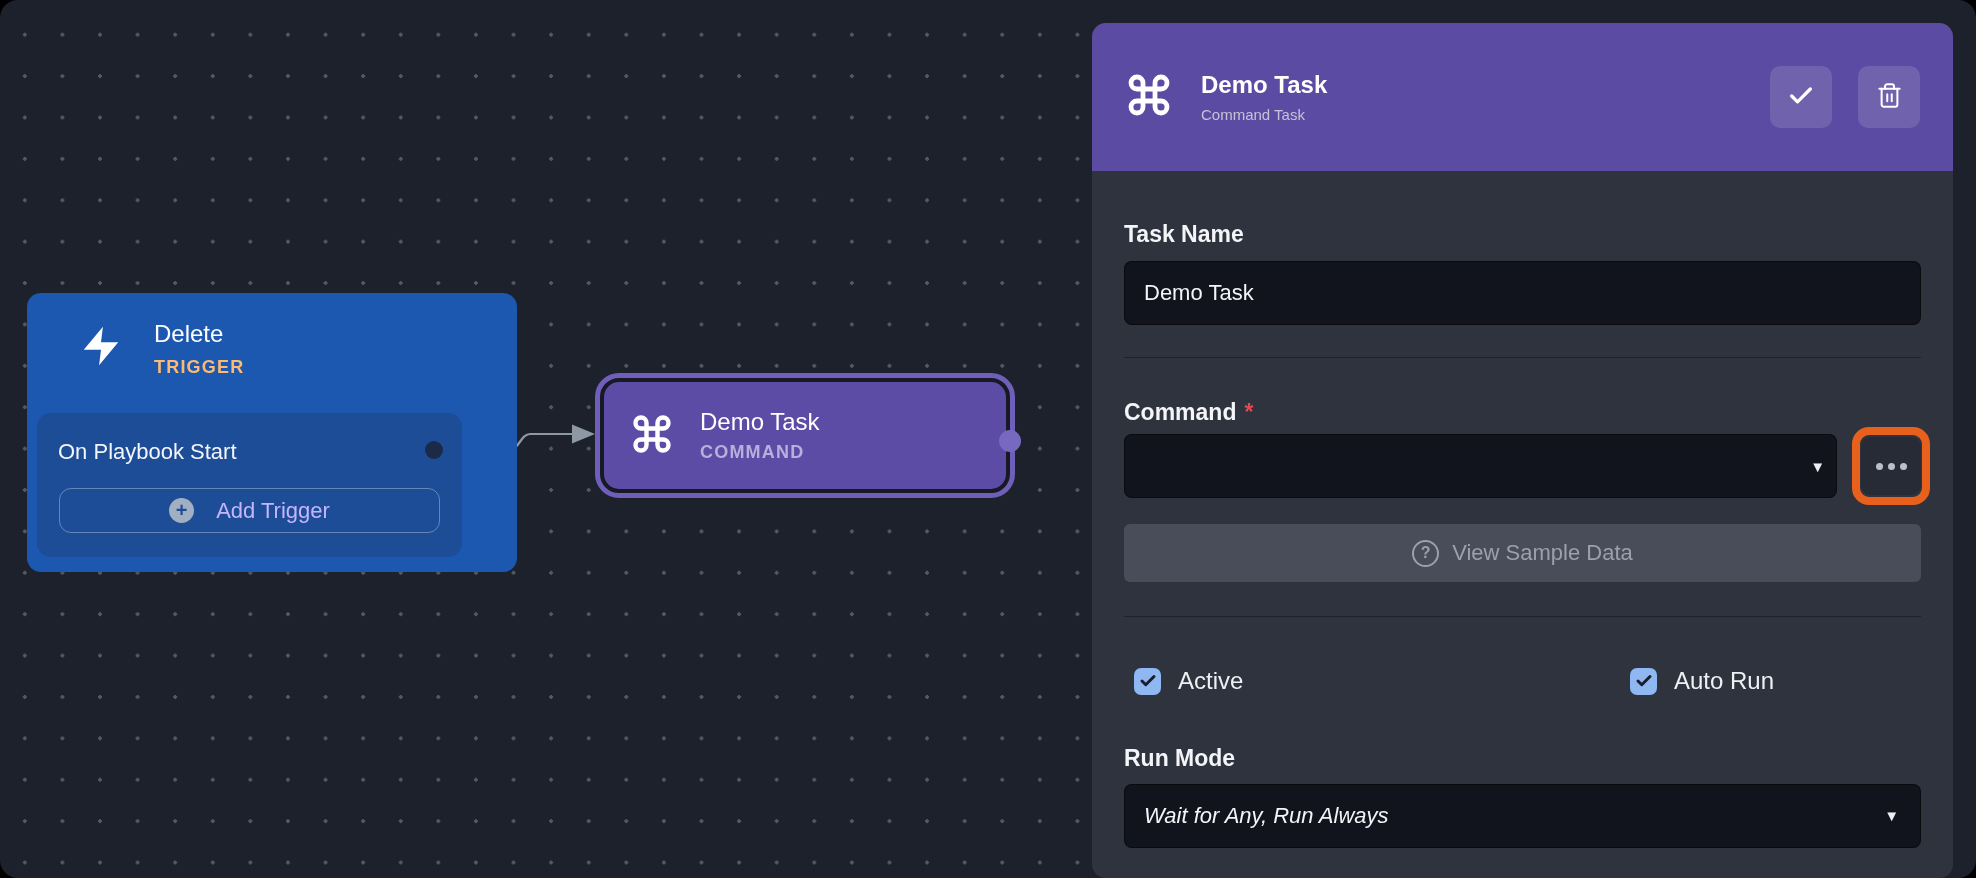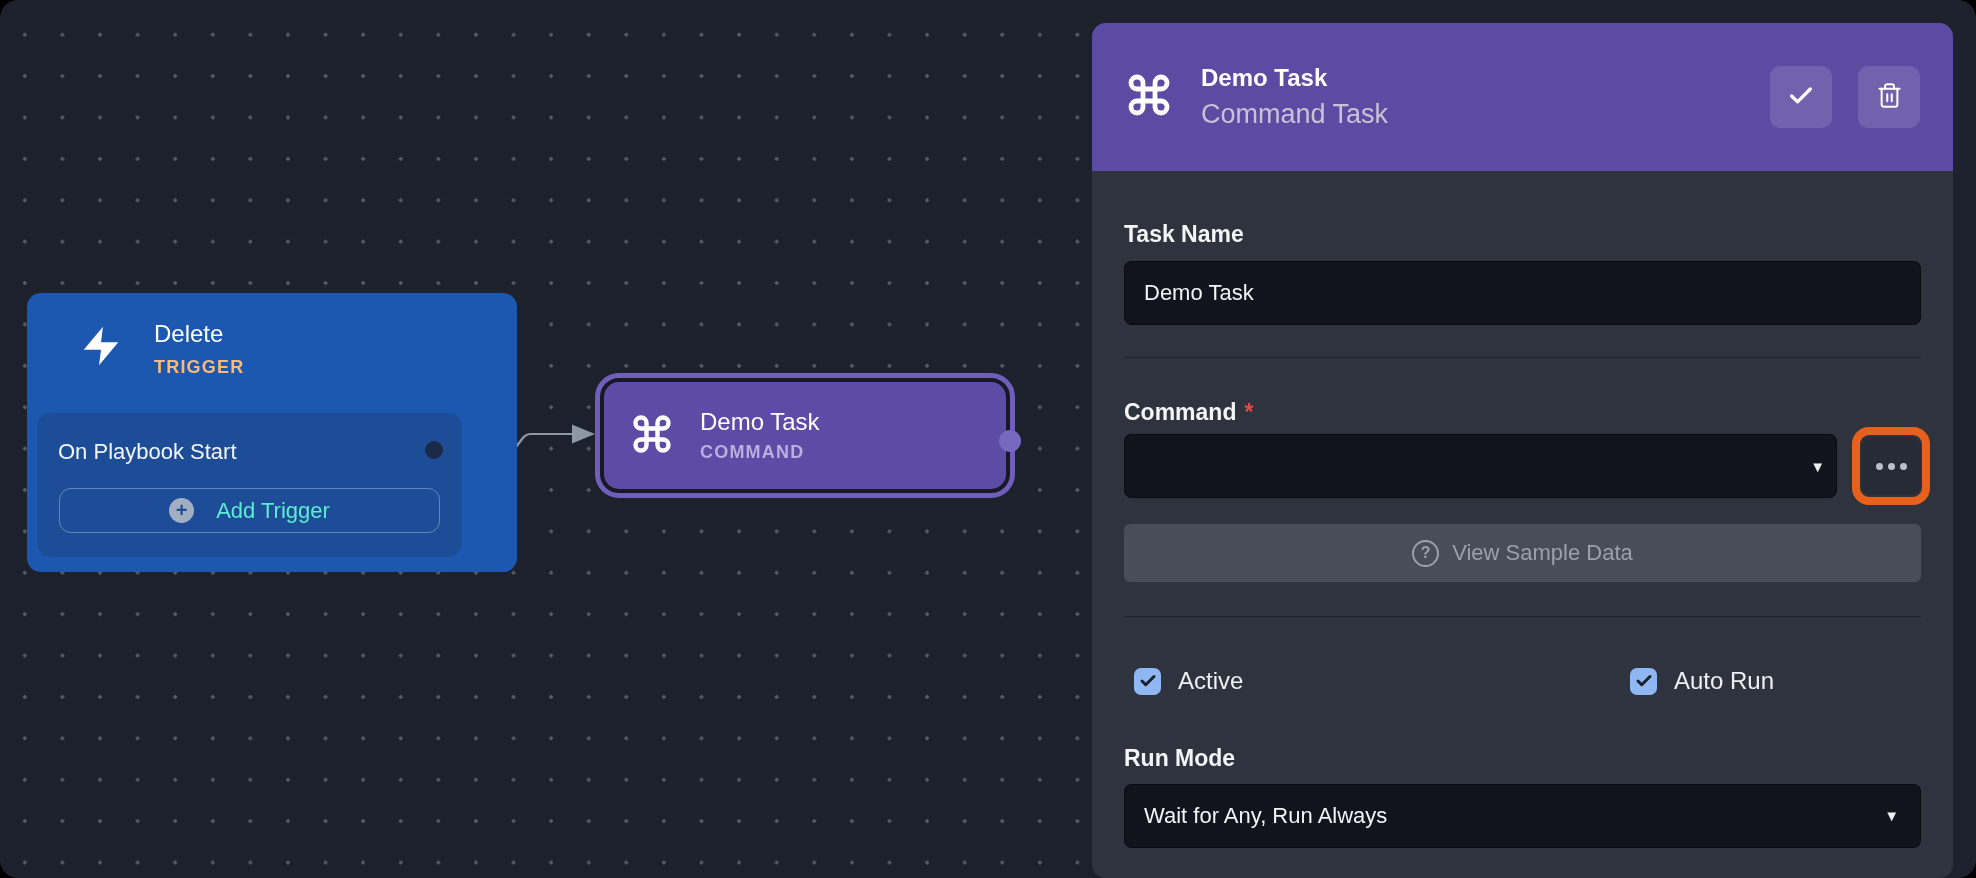--- a/index.html
+++ b/index.html
@@ -46,21 +46,21 @@
     background: transparent;
     display: flex; align-items: center; justify-content: center;
     cursor: pointer;
   }
   .plus-badge {
     width: 25px; height: 25px; border-radius: 50%;
     background: #a2aec2; color: #1d4e94;
     font-size: 20px; font-weight: 700; line-height: 24px; text-align: center;
     display: inline-block;
   }
-  .add-trigger-label { margin-left: 22px; color: #5eead4; font-size: 22px; }
+  .add-trigger-label { margin-left: 22px; color: #c4b5fd; font-size: 22px; }
 
   .task-node {
     position: absolute; left: 595px; top: 373px;
     width: 420px; height: 125px;
     border: 5px solid #6f5fbb; border-radius: 24px;
     background: #171a24; padding: 4px;
   }
   .task-node-inner {
     width: 100%; height: 100%;
     background: #5c4ca5; border-radius: 15px;
@@ -85,21 +85,21 @@
     background: #2f333d;
   }
   .panel-header {
     flex: 0 0 148px;
     background: #5c4ba2;
     display: flex; align-items: center;
     padding: 0 33px;
   }
   .panel-header-titles { margin-left: 28px; }
   .panel-title { color: #ffffff; font-size: 24px; font-weight: 700; }
-  .panel-subtitle { margin-top: 7px; color: #c7c3d6; font-size: 27px; }
+  .panel-subtitle { margin-top: 7px; color: #c7c3d6; font-size: 15px; }
   .header-spacer { flex: 1; }
   .hdr-btn {
     width: 62px; height: 62px; border-radius: 10px;
     background: rgba(255,255,255,0.13); border: none;
     display: flex; align-items: center; justify-content: center;
     cursor: pointer;
   }
   .hdr-btn + .hdr-btn { margin-left: 26px; }
 
   .panel-body { flex: 1; background: #2f333d; padding: 0 32px; }
@@ -303,21 +303,21 @@
           <span class="checkbox">
             <svg width="18" height="18" viewBox="0 0 24 24" fill="none" stroke="#1b1f29" stroke-width="4" stroke-linecap="round" stroke-linejoin="round">
               <polyline points="20 6 9 17 4 12"></polyline>
             </svg>
           </span>
           <span class="cb-label">Auto Run</span>
         </div>
       </div>
 
       <div class="field-label run-label">Run Mode</div>
-      <div class="text-input run-select select-box" style="flex:none;">
+      <div class="text-input run-select select-box" style="flex:none;font-style:italic;">
         <span class="select-value">Wait for Any, Run Always</span>
         <span class="caret">▼</span>
       </div>
 
     </div>
   </div>
 
 </div>
 
 </body></html>

